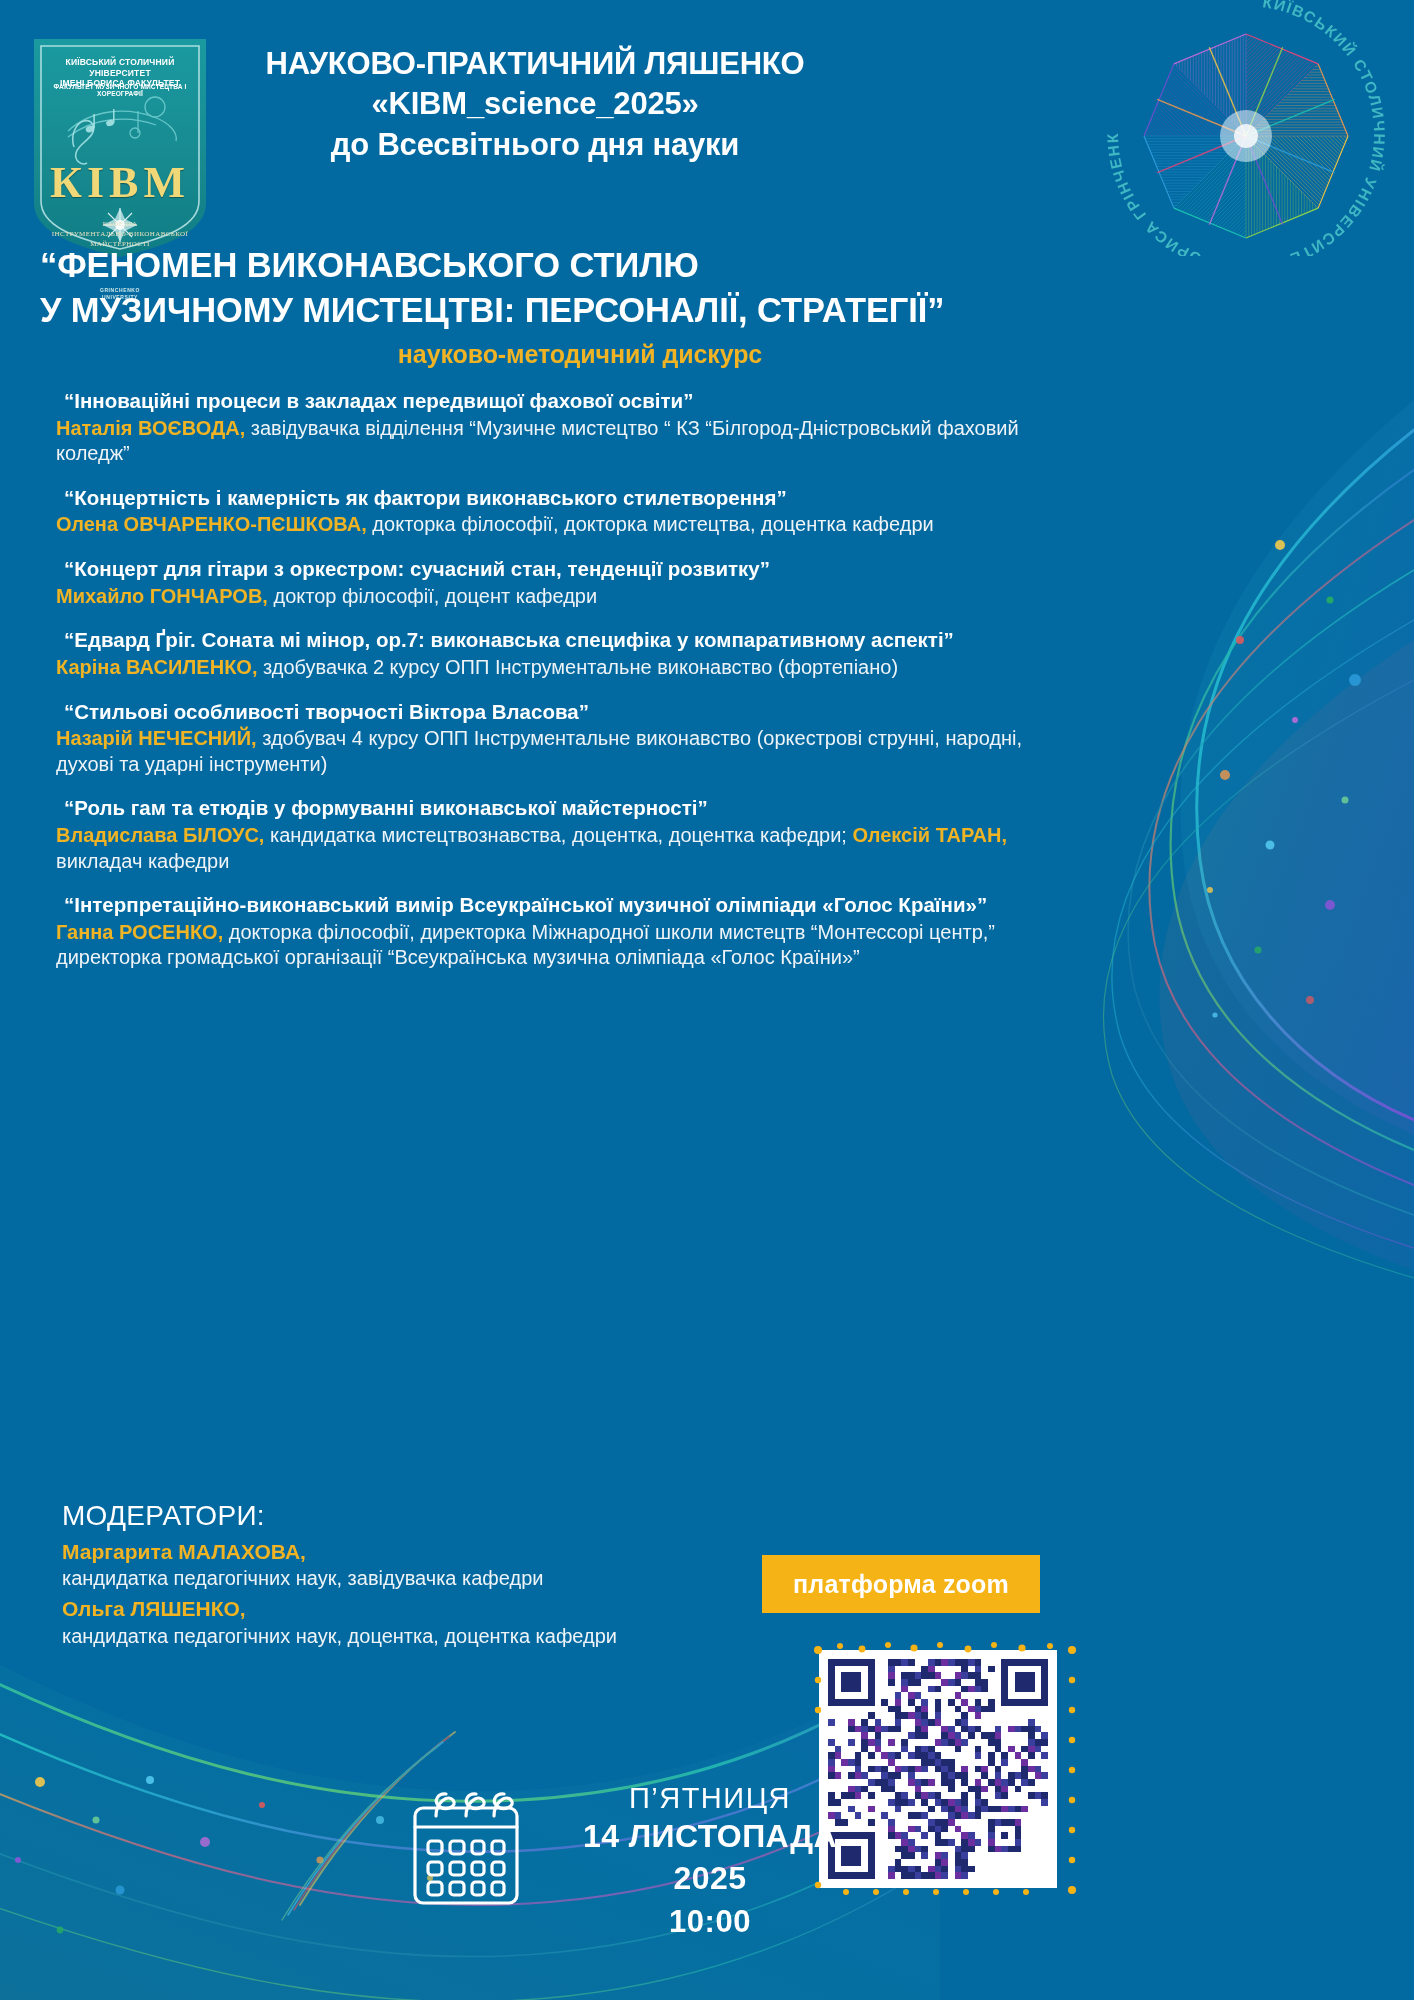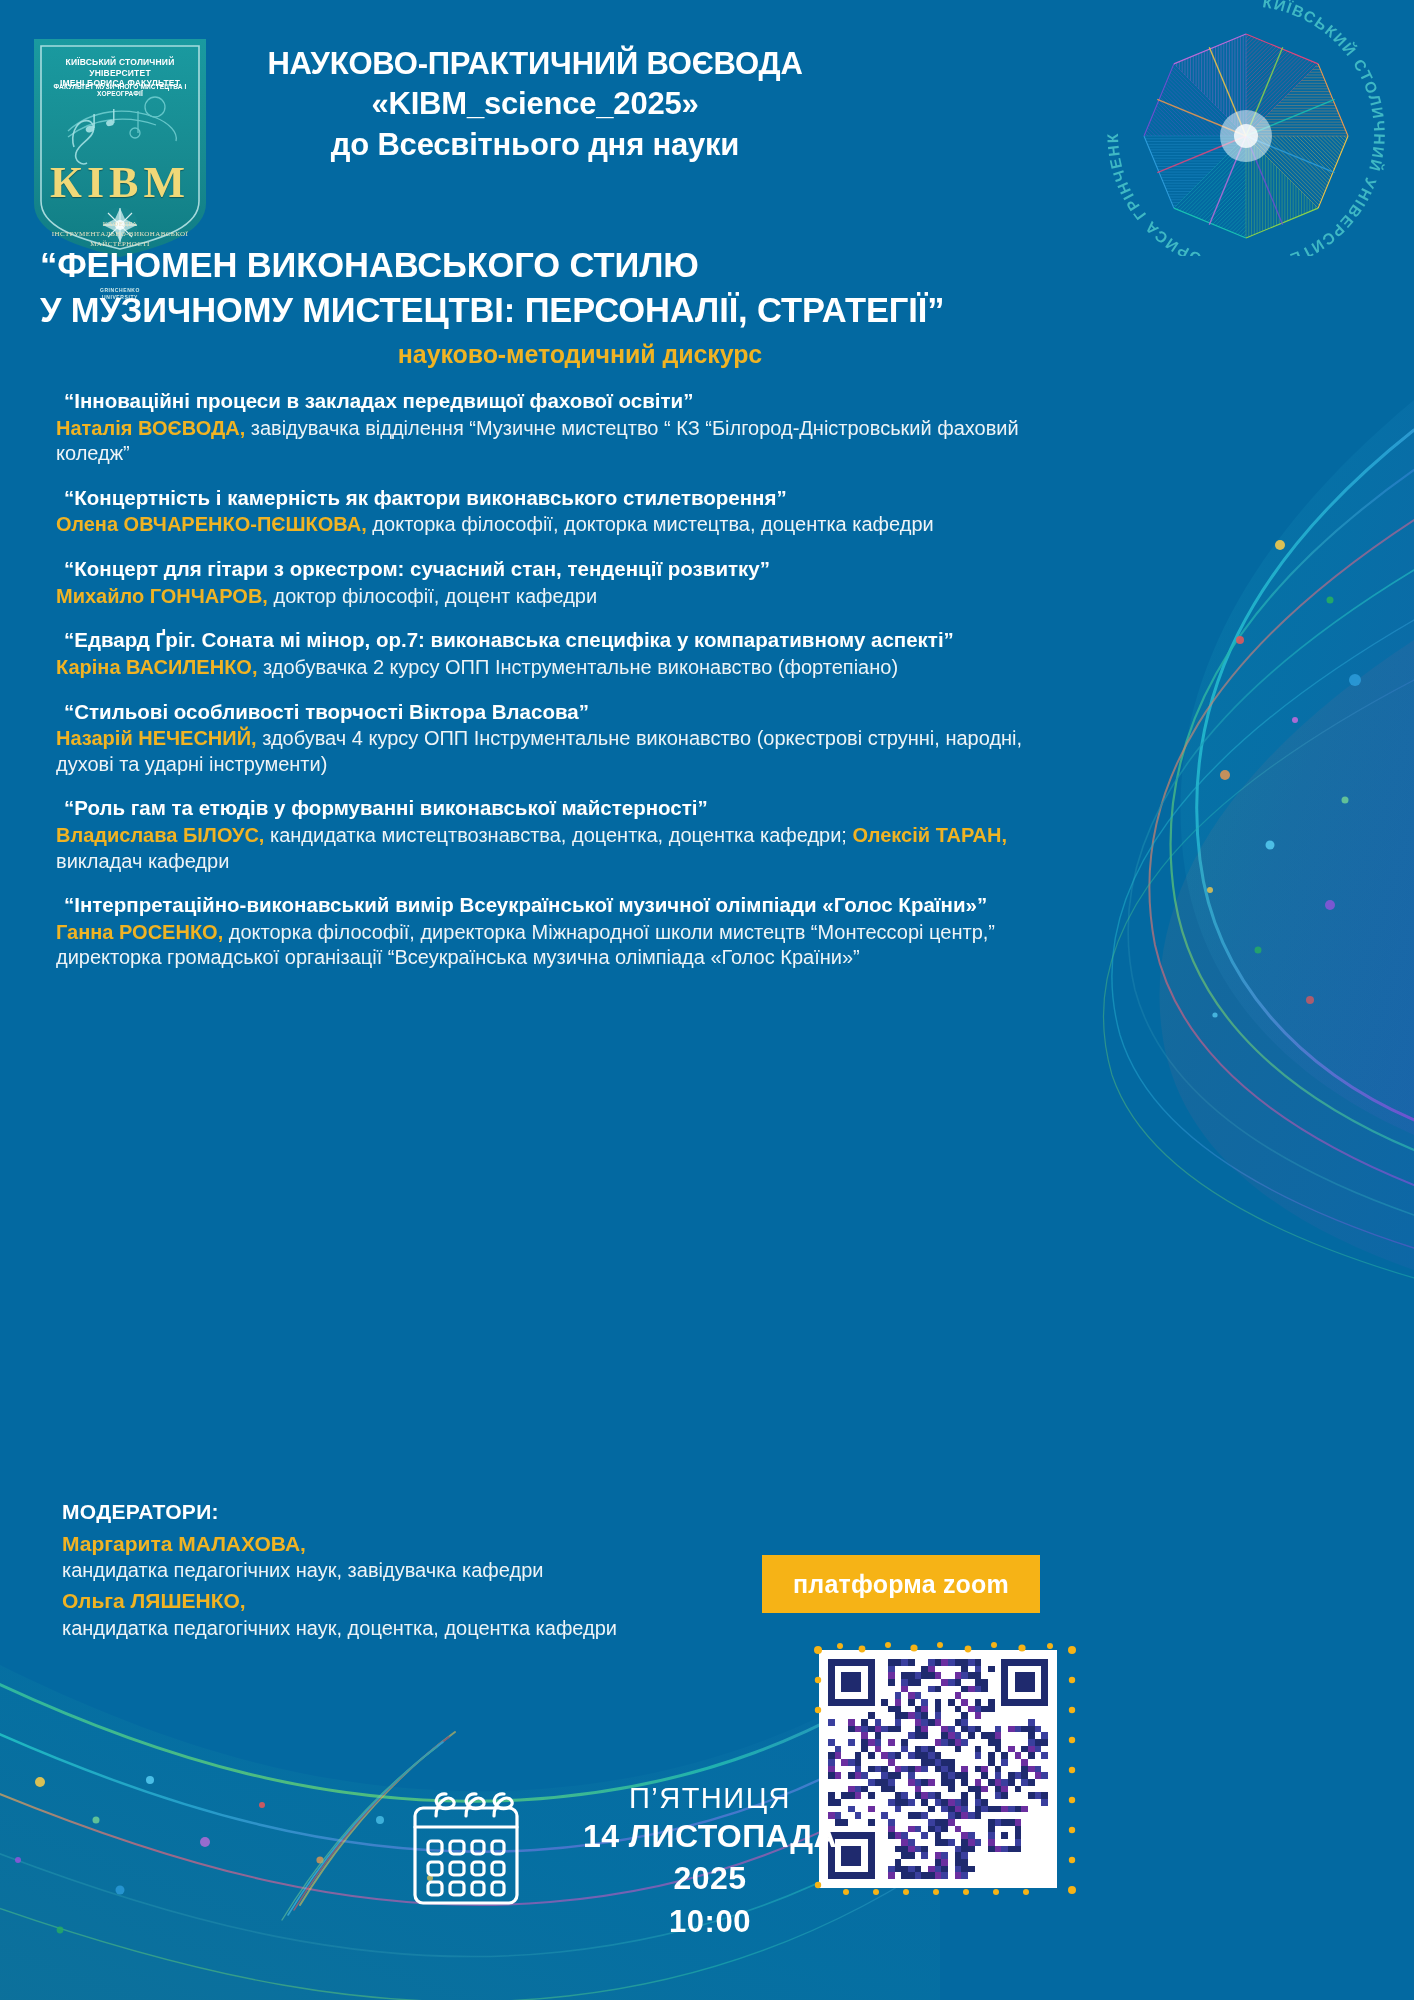--- a/index.html
+++ b/index.html
@@ -99,21 +99,21 @@
   .talk-body{
     color:#eef4f7;font-size:20px;line-height:1.28;margin:0;
   }
   .nm{color:#f0b323;font-weight:bold;}
 
   
   .moderators{
     position:absolute;left:62px;top:1500px;width:700px;
   }
   .mod-head{
-    color:#ffffff;font-size:21px;font-weight:bold;margin-bottom:6px;
+    color:#ffffff;font-size:28px;font-weight:normal;margin-bottom:6px;
     letter-spacing:.3px;
   }
   .mod-name{color:#f0b323;font-size:21px;font-weight:bold;line-height:1.3;}
   .mod-desc{color:#eef4f7;font-size:20px;line-height:1.3;margin-bottom:4px;}
 
   
   .zoom-badge{
     position:absolute;left:762px;top:1555px;
     width:278px;height:58px;background:#f6b316;
     display:flex;align-items:center;justify-content:center;
@@ -276,21 +276,21 @@
         <span>ІНСТРУМЕНТАЛЬНО-ВИКОНАВСЬКОЇ</span><br>
         <span>МАЙСТЕРНОСТІ</span>
       </div>
       <div class="shield-uni">
         <span>GRINCHENKO</span><br>
         <span>UNIVERSITY</span>
       </div>
     </div>
 
     <div class="header-title">
-      <div>НАУКОВО-ПРАКТИЧНИЙ ВОЄВОДА</div>
+      <div>НАУКОВО-ПРАКТИЧНИЙ ЛЯШЕНКО</div>
       <div class="l2">«KIBM_science_2025»</div>
       <div>до Всесвітнього дня науки</div>
     </div>
 
     <div class="emblem">
       <svg viewBox="0 0 320 260" width="320" height="260">
         <defs>
           <path id="circlePath" d="M 160 138 m -128 0 a 128 128 0 1 1 256 0 a 128 128 0 1 1 -256 0"></path>
           <linearGradient id="spiroG1" x1="0" y1="0" x2="1" y2="1">
             <stop offset="0%" stop-color="#e0457b"></stop>

